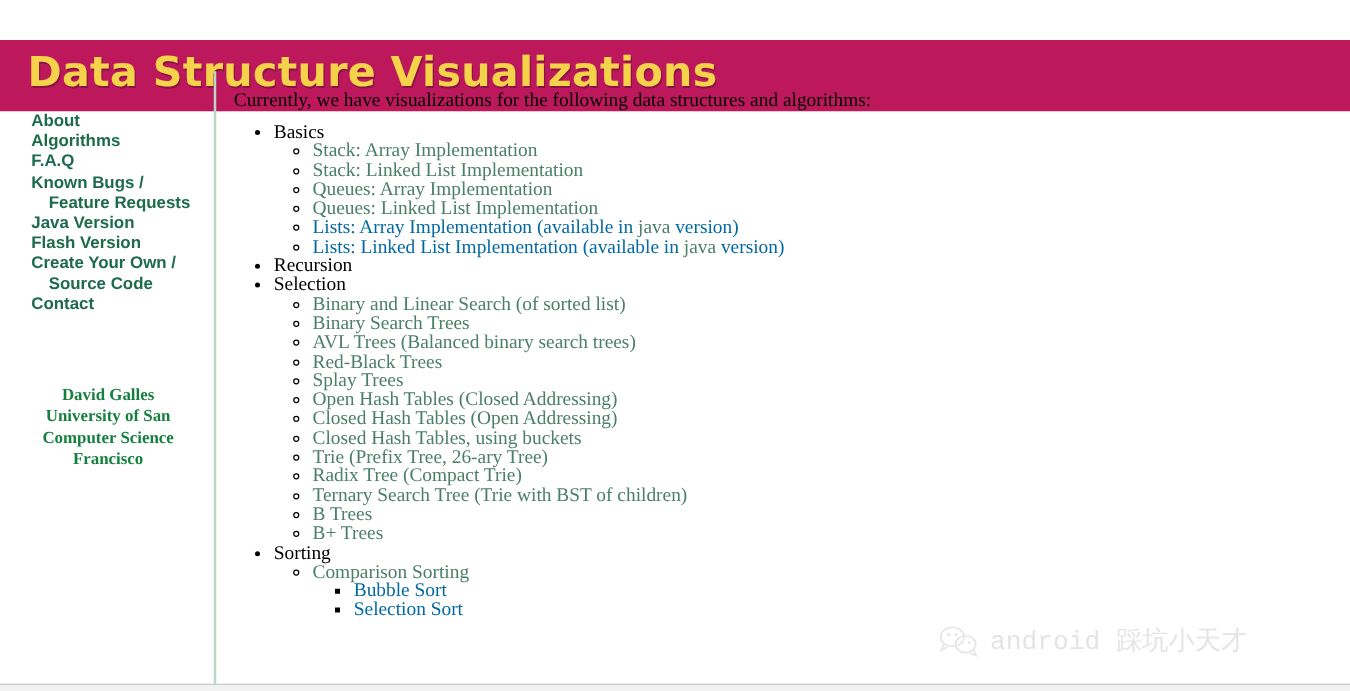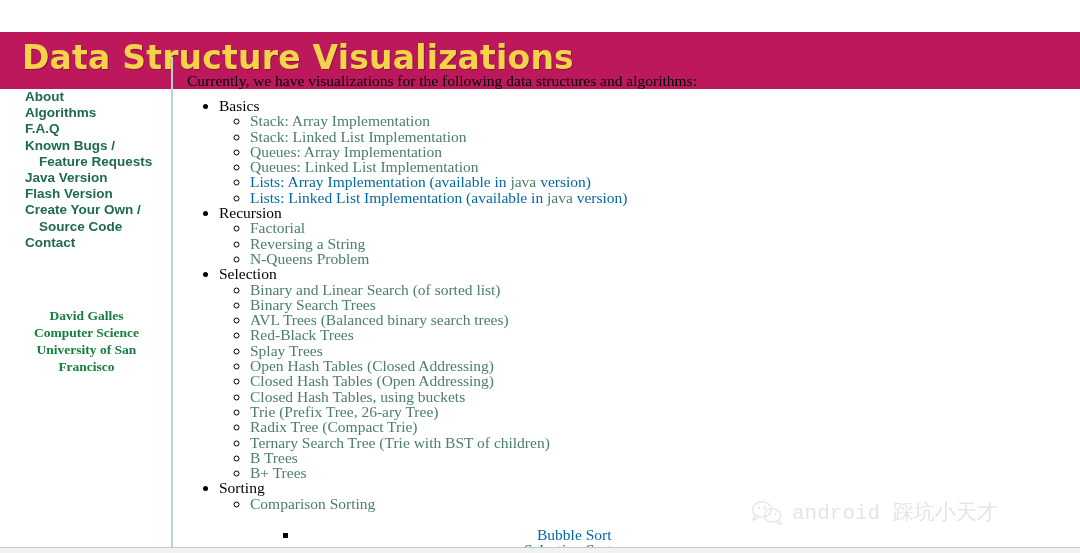--- a/index.html
+++ b/index.html
@@ -111,24 +111,23 @@
     margin: 0;
     padding-left: 32px;
     list-style-type: disc;
   }
   ul.lvl2 {
     margin: 0;
     padding-left: 31px;
     list-style-type: circle;
   }
   ul.lvl3 {
-    margin: 16px;
+    margin: 0;
     padding-left: 33px;
     list-style-type: square;
-    text-align: right;
   }
   li {
     font-size: 15.5px;
     line-height: 15.3px;
     padding: 0;
     margin: 0;
     white-space: nowrap;
   }
   li.group-head {
     color: #000000;
@@ -203,42 +202,38 @@
       <a class="nav-link">Known Bugs /</a>
       <a class="nav-link indented">Feature Requests</a>
       <a class="nav-link">Java Version</a>
       <a class="nav-link">Flash Version</a>
       <a class="nav-link">Create Your Own /</a>
       <a class="nav-link indented">Source Code</a>
       <a class="nav-link">Contact</a>
     </div>
   <div id="author-block">
       <span class="author-line">David Galles</span>
+      <span class="author-line">University of San</span>
       <span class="author-line">Computer Science</span>
-      <span class="author-line">University of San</span>
       <span class="author-line">Francisco</span>
     </div>
 </div>
 
 <div id="main-content">
   <div id="intro-text">Currently, we have visualizations for the following data structures and algorithms:</div>
   <ul class="lvl1" id="structure-list">
       <li class="group-head"><span class="grouplabel">Basics</span><ul class="lvl2">
           <li><a class="item-link">Stack: Array Implementation</a></li>
           <li><a class="item-link">Stack: Linked List Implementation</a></li>
           <li><a class="item-link">Queues: Array Implementation</a></li>
           <li><a class="item-link">Queues: Linked List Implementation</a></li>
           <li><span class="plain-text">Lists: Array Implementation (available in </span><a class="item-link">java</a><span class="plain-text"> version)</span></li>
           <li><span class="plain-text">Lists: Linked List Implementation (available in </span><a class="item-link">java</a><span class="plain-text"> version)</span></li>
         </ul></li>
-      <li class="group-head"><span class="grouplabel">Recursion</span><ul class="lvl2">
-          <li><a class="item-link">Factorial</a></li>
-          <li><a class="item-link">Reversing a String</a></li>
-          <li><a class="item-link">N-Queens Problem</a></li>
-        </ul></li>
+      <li class="group-head"><span class="grouplabel">Recursion</span></li>
       <li class="group-head"><span class="grouplabel">Selection</span><ul class="lvl2">
           <li><a class="item-link">Binary and Linear Search (of sorted list)</a></li>
           <li><a class="item-link">Binary Search Trees</a></li>
           <li><a class="item-link">AVL Trees (Balanced binary search trees)</a></li>
           <li><a class="item-link">Red-Black Trees</a></li>
           <li><a class="item-link">Splay Trees</a></li>
           <li><a class="item-link">Open Hash Tables (Closed Addressing)</a></li>
           <li><a class="item-link">Closed Hash Tables (Open Addressing)</a></li>
           <li><a class="item-link">Closed Hash Tables, using buckets</a></li>
           <li><a class="item-link">Trie (Prefix Tree, 26-ary Tree)</a></li>

